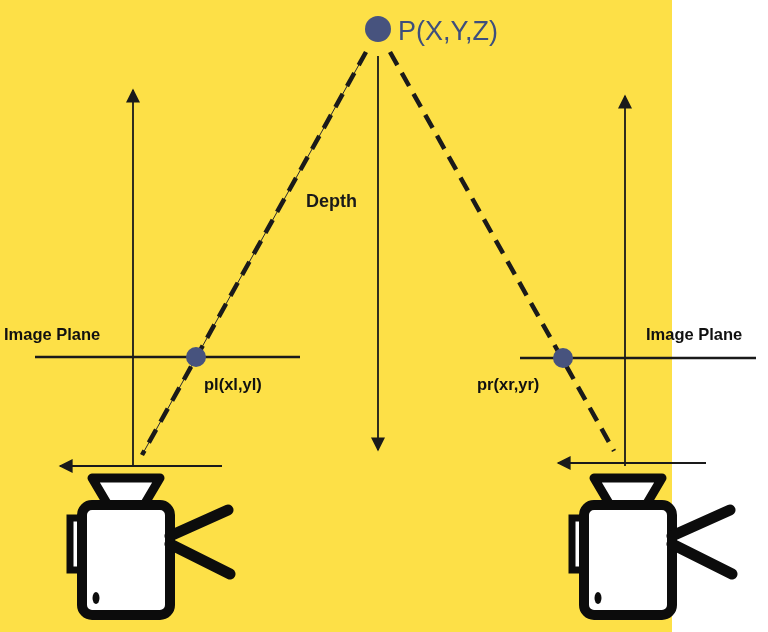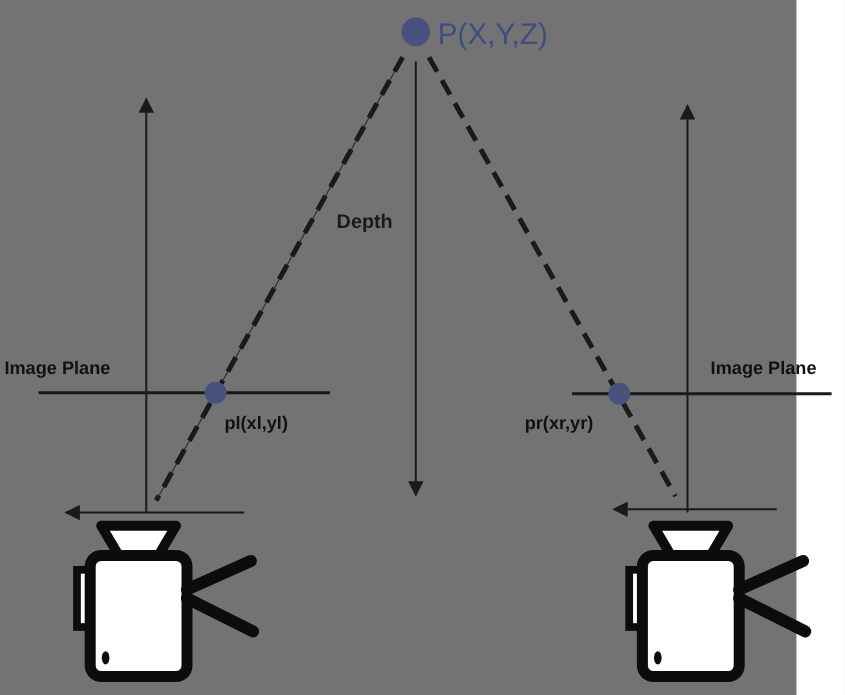--- a/index.html
+++ b/index.html
@@ -5,24 +5,24 @@
   html, body {
     margin: 0;
     padding: 0;
     background: #ffffff;
     width: 768px;
     height: 632px;
     overflow: hidden;
     font-family: "Liberation Sans", sans-serif;
   }
   .diagram-wrap {
-    width: 724px;
+    width: 672px;
     height: 632px;
     position: relative;
-    background: #737373;
+    background: #fde047;
   }
   svg { display: block; }
   text {
     font-family: "Liberation Sans", sans-serif;
   }
   .lbl-black {
     font-weight: 700;
     font-size: 16.5px;
     fill: #111111;
   }

